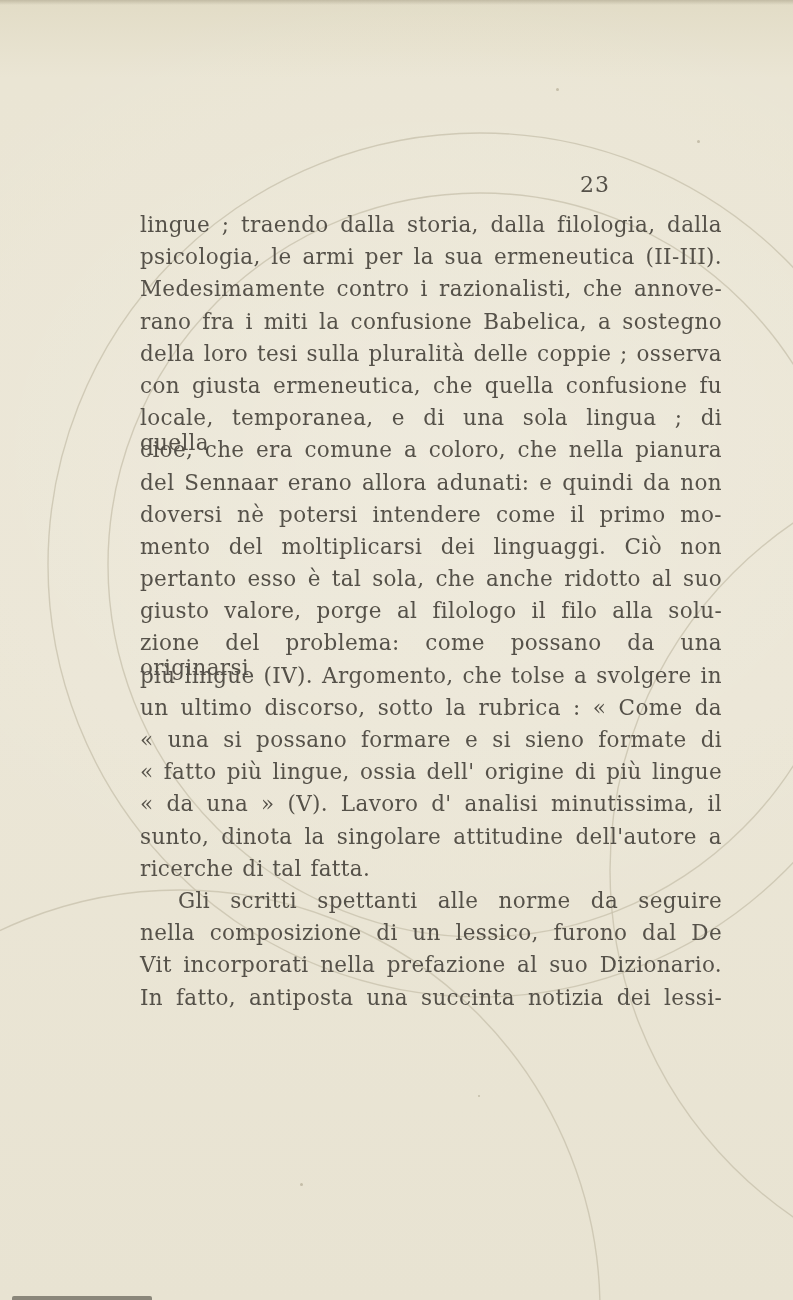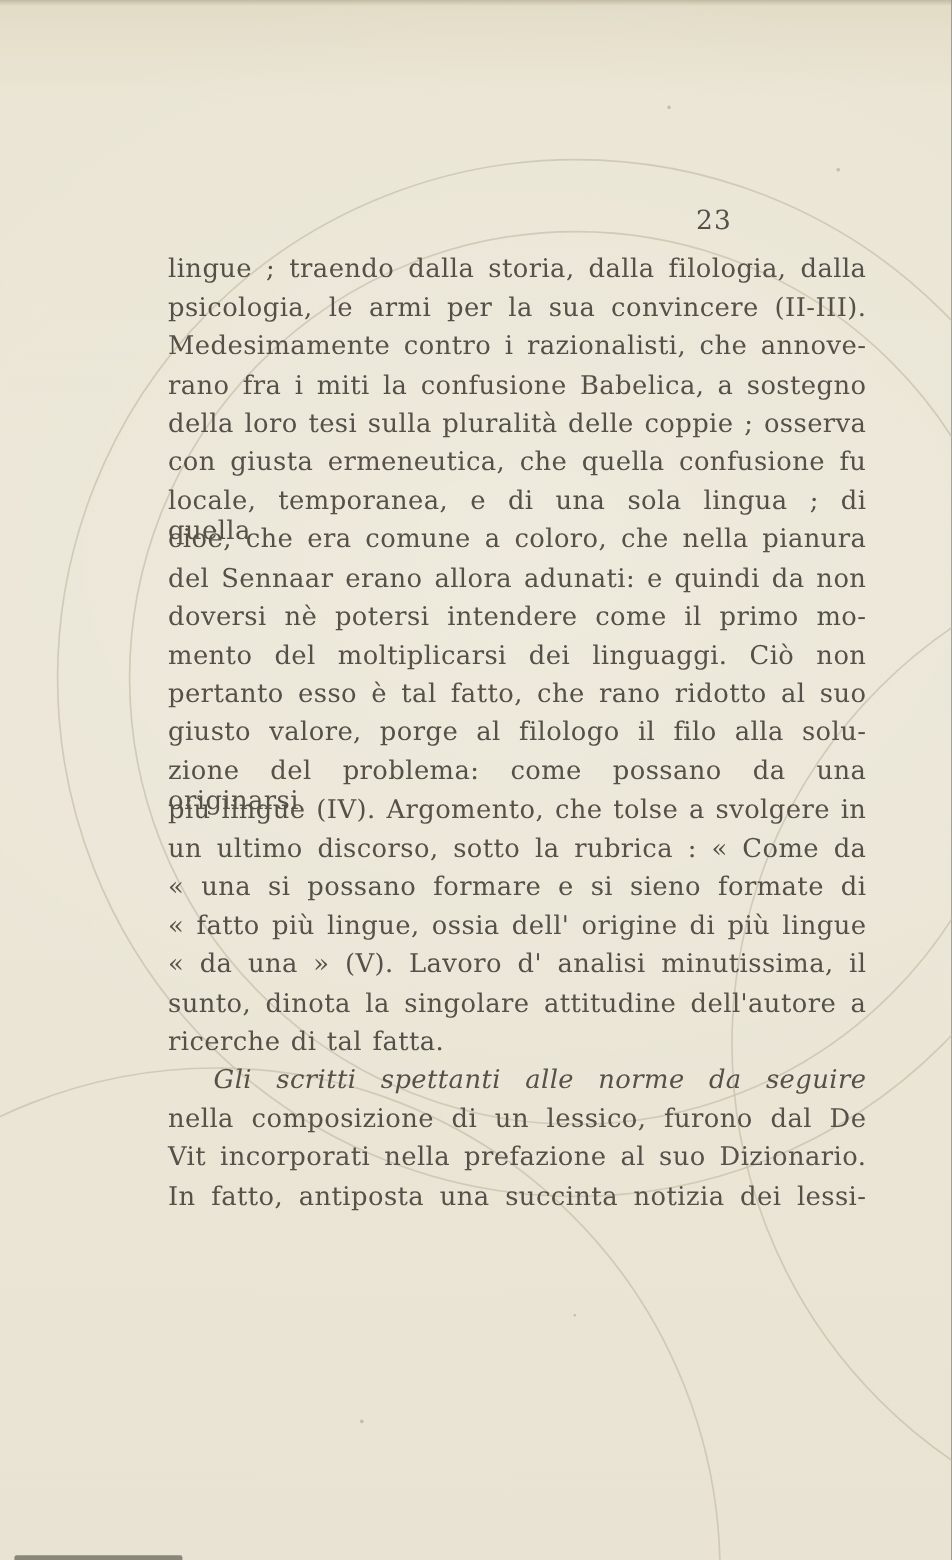--- a/index.html
+++ b/index.html
@@ -81,51 +81,50 @@
     word-spacing: 1.5px;
     white-space: normal;
     text-align: justify;
     text-align-last: justify;
   }
   .line.para-end {
     text-align-last: left;
   }
   .line.indent {
     text-indent: 38px;
-    font-style: italic;
   }
 </style>
 </head>
 <body>
 
 <div class="stage">
   <div class="paper"></div>
 
   <svg class="watermark" width="793" height="1300" viewBox="0 0 793 1300">
     <circle cx="480" cy="565" r="432"></circle>
     <circle cx="480" cy="565" r="372"></circle>
     <circle cx="1030" cy="870" r="420"></circle>
     <circle cx="180" cy="1310" r="420"></circle>
   </svg>
 
   <div class="pagenum">23</div>
 
   <div class="textblock">
     <div class="line">lingue ; traendo dalla storia, dalla filologia, dalla</div>
-    <div class="line">psicologia, le armi per la sua convincere (II-III).</div>
+    <div class="line">psicologia, le armi per la sua ermeneutica (II-III).</div>
     <div class="line">Medesimamente contro i razionalisti, che annove-</div>
     <div class="line">rano fra i miti la confusione Babelica, a sostegno</div>
     <div class="line">della loro tesi sulla pluralità delle coppie ; osserva</div>
     <div class="line">con giusta ermeneutica, che quella confusione fu</div>
     <div class="line">locale, temporanea, e di una sola lingua ; di quella</div>
     <div class="line">cioè, che era comune a coloro, che nella pianura</div>
     <div class="line">del Sennaar erano allora adunati: e quindi da non</div>
     <div class="line">doversi nè potersi intendere come il primo mo-</div>
     <div class="line">mento del moltiplicarsi dei linguaggi. Ciò non</div>
-    <div class="line">pertanto esso è tal fatto, che rano ridotto al suo</div>
+    <div class="line">pertanto esso è tal sola, che anche ridotto al suo</div>
     <div class="line">giusto valore, porge al filologo il filo alla solu-</div>
     <div class="line">zione del problema: come possano da una originarsi</div>
     <div class="line">più lingue (IV). Argomento, che tolse a svolgere in</div>
     <div class="line">un ultimo discorso, sotto la rubrica : « Come da</div>
     <div class="line">« una si possano formare e si sieno formate di</div>
     <div class="line">« fatto più lingue, ossia dell' origine di più lingue</div>
     <div class="line">« da una » (V). Lavoro d' analisi minutissima, il</div>
     <div class="line">sunto, dinota la singolare attitudine dell'autore a</div>
     <div class="line para-end">ricerche di tal fatta.</div>
     <div class="line indent">Gli scritti spettanti alle norme da seguire</div>

